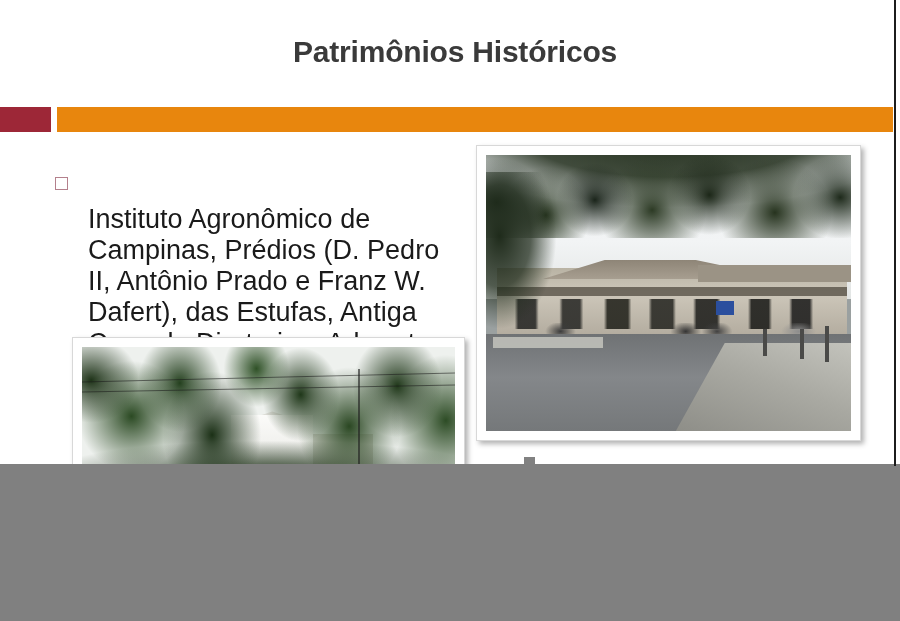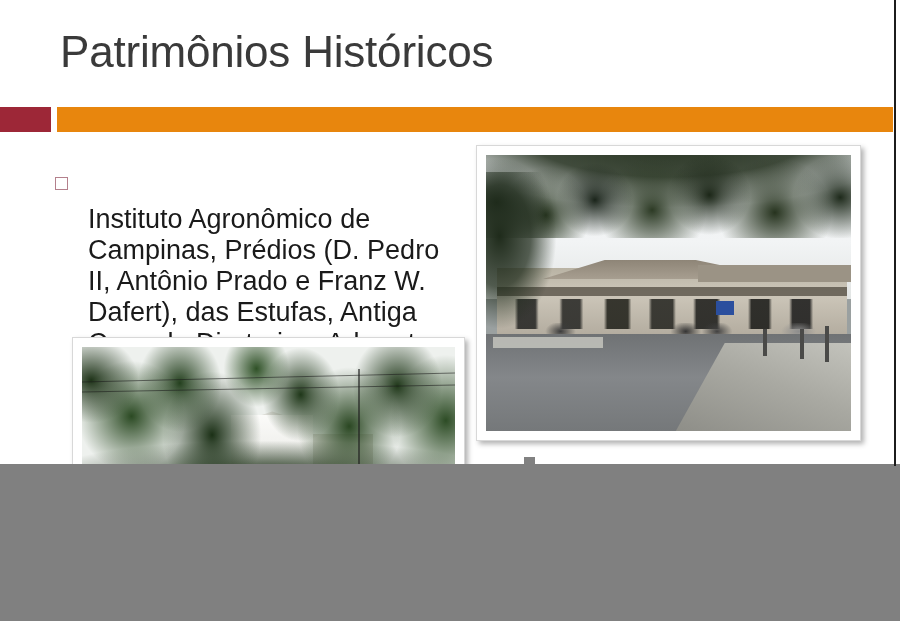--- a/index.html
+++ b/index.html
@@ -29,23 +29,24 @@
     background: #1c1c1c;
     z-index: 40;
   }
 
   
   #title {
     position: absolute;
     left: 60px;
     top: 24px;
     width: 790px;
-    font-size: 44px;
+    text-align: center;
+    font-size: 30px;
     line-height: 56px;
-    font-weight: normal;
+    font-weight: bold;
     color: #3a3a3a;
     letter-spacing: -0.2px;
     white-space: nowrap;
   }
 
   
   #divider-band {
     position: absolute;
     left: 0;
     top: 107px;

